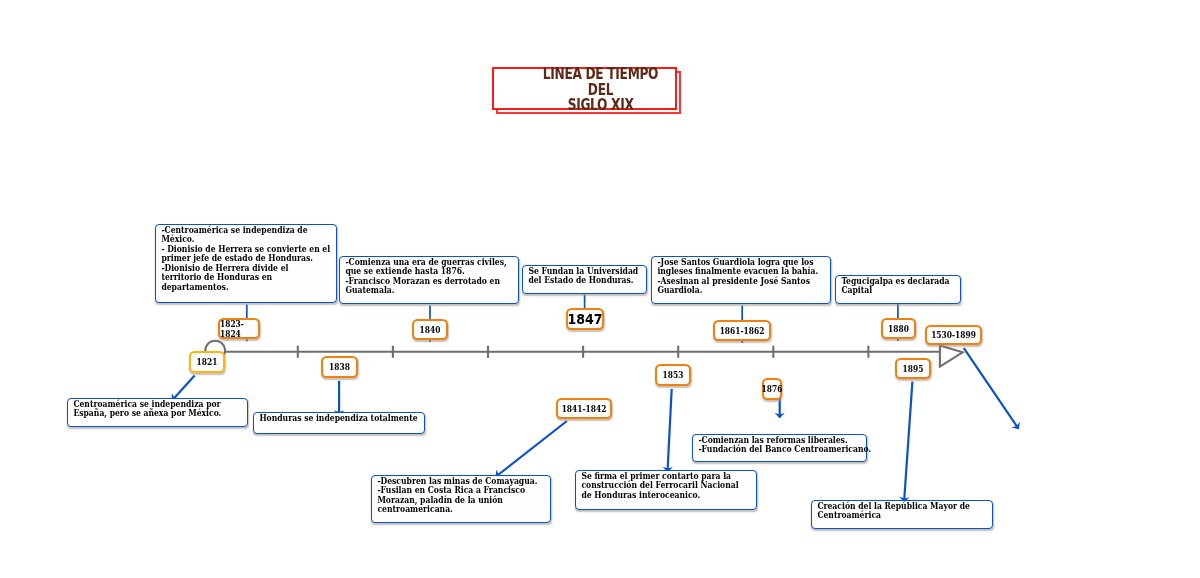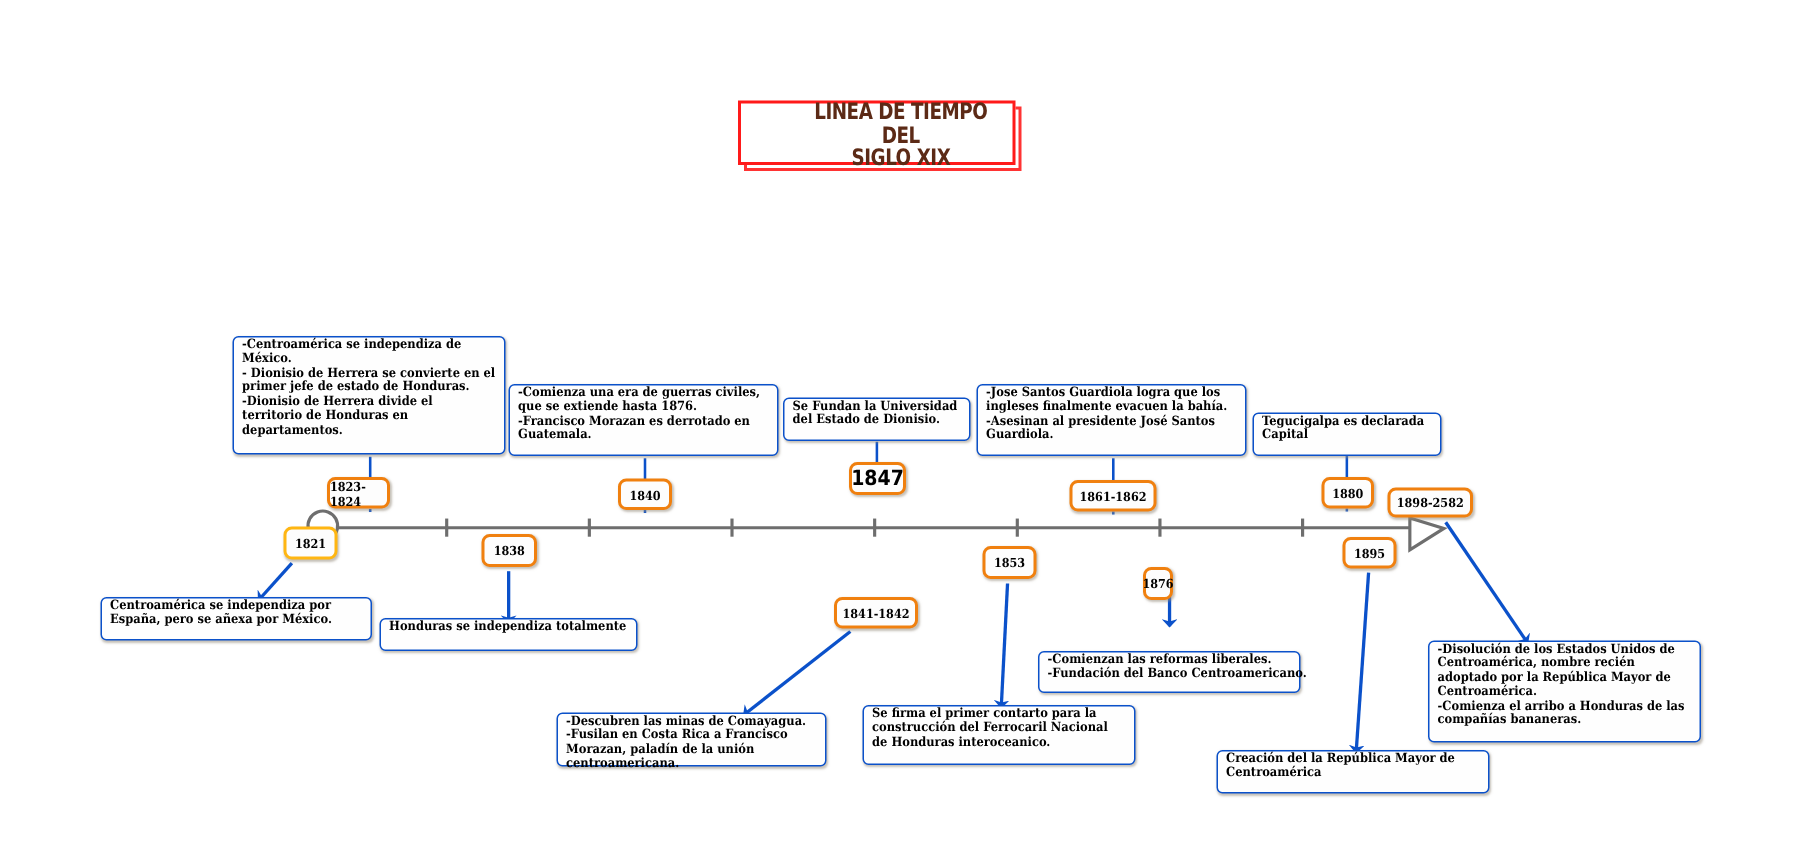--- a/index.html
+++ b/index.html
@@ -88,47 +88,41 @@
 - Dionisio de Herrera se convierte en el
 primer jefe de estado de Honduras.
 -Dionisio de Herrera divide el
 territorio de Honduras en
 departamentos.</span></div>
   <div class="nbox" style="left:339px;top:256px;width:180px;height:48px;"><span>-Comienza una era de guerras civiles,
 que se extiende hasta 1876.
 -Francisco Morazan es derrotado en
 Guatemala.</span></div>
   <div class="nbox" style="left:522px;top:265px;width:125px;height:29px;"><span>Se Fundan la Universidad
-del Estado de Dionisio.</span></div>
+del Estado de Honduras.</span></div>
   <div class="nbox" style="left:651px;top:256px;width:180px;height:48px;"><span>-Jose Santos Guardiola logra que los
 ingleses finalmente evacuen la bahía.
 -Asesinan al presidente José Santos
 Guardiola.</span></div>
   <div class="nbox" style="left:834.9px;top:274.7px;width:126px;height:29px;"><span>Tegucigalpa es declarada
 Capital</span></div>
   <div class="nbox" style="left:67px;top:398px;width:181px;height:29px;"><span>Centroamérica se independiza por
 España, pero se añexa por México.</span></div>
   <div class="nbox" style="left:253px;top:412px;width:172px;height:22px;"><span>Honduras se independiza totalmente</span></div>
-  <div class="nbox" style="left:371px;top:475px;width:180px;height:36px;"><span>-Descubren las minas de Comayagua.
+  <div class="nbox" style="left:371px;top:475px;width:180px;height:48px;"><span>-Descubren las minas de Comayagua.
 -Fusilan en Costa Rica a Francisco
 Morazan, paladín de la unión
 centroamericana.</span></div>
   <div class="nbox" style="left:575px;top:470px;width:182px;height:40px;"><span>Se firma el primer contarto para la
 construcción del Ferrocaril Nacional
 de Honduras interoceanico.</span></div>
   <div class="nbox" style="left:692px;top:434px;width:175px;height:28px;"><span>-Comienzan las reformas liberales.
 -Fundación del Banco Centroamericano.</span></div>
   <div class="nbox" style="left:811px;top:500px;width:182px;height:29px;"><span>Creación del la República Mayor de
 Centroamérica</span></div>
-  <div class="nbox" style="left:952px;top:427px;width:182px;height:68px;"><span>-Disolución de los Estados Unidos de
-Centroamérica, nombre recién
-adoptado por la República Mayor de
-Centroamérica.
--Comienza el arribo a Honduras de las
-compañías bananeras.</span></div>
 
   <div class="ybox gold" style="left:189px;top:351px;width:36px;height:22px;">
       <span>1821</span>
     </div>
   <div class="ybox" style="left:218px;top:318px;width:42px;height:21px;justify-content:center;">
       <span>1823-1824</span>
     </div>
   <div class="ybox" style="left:321px;top:356px;width:37px;height:22px;">
       <span>1838</span>
     </div>
@@ -150,16 +144,16 @@
   <div class="ybox" style="left:762px;top:378px;width:20px;height:22px;">
       <span>1876</span>
     </div>
   <div class="ybox" style="left:880.5px;top:318px;width:35px;height:21px;">
       <span>1880</span>
     </div>
   <div class="ybox" style="left:894.6px;top:357.8px;width:36px;height:21px;">
       <span>1895</span>
     </div>
   <div class="ybox" style="left:925px;top:325.2px;width:57px;height:20px;">
-      <span>1898-2582</span>
+      <span>1530-1899</span>
     </div>
 
 </div>
 
 </body></html>

